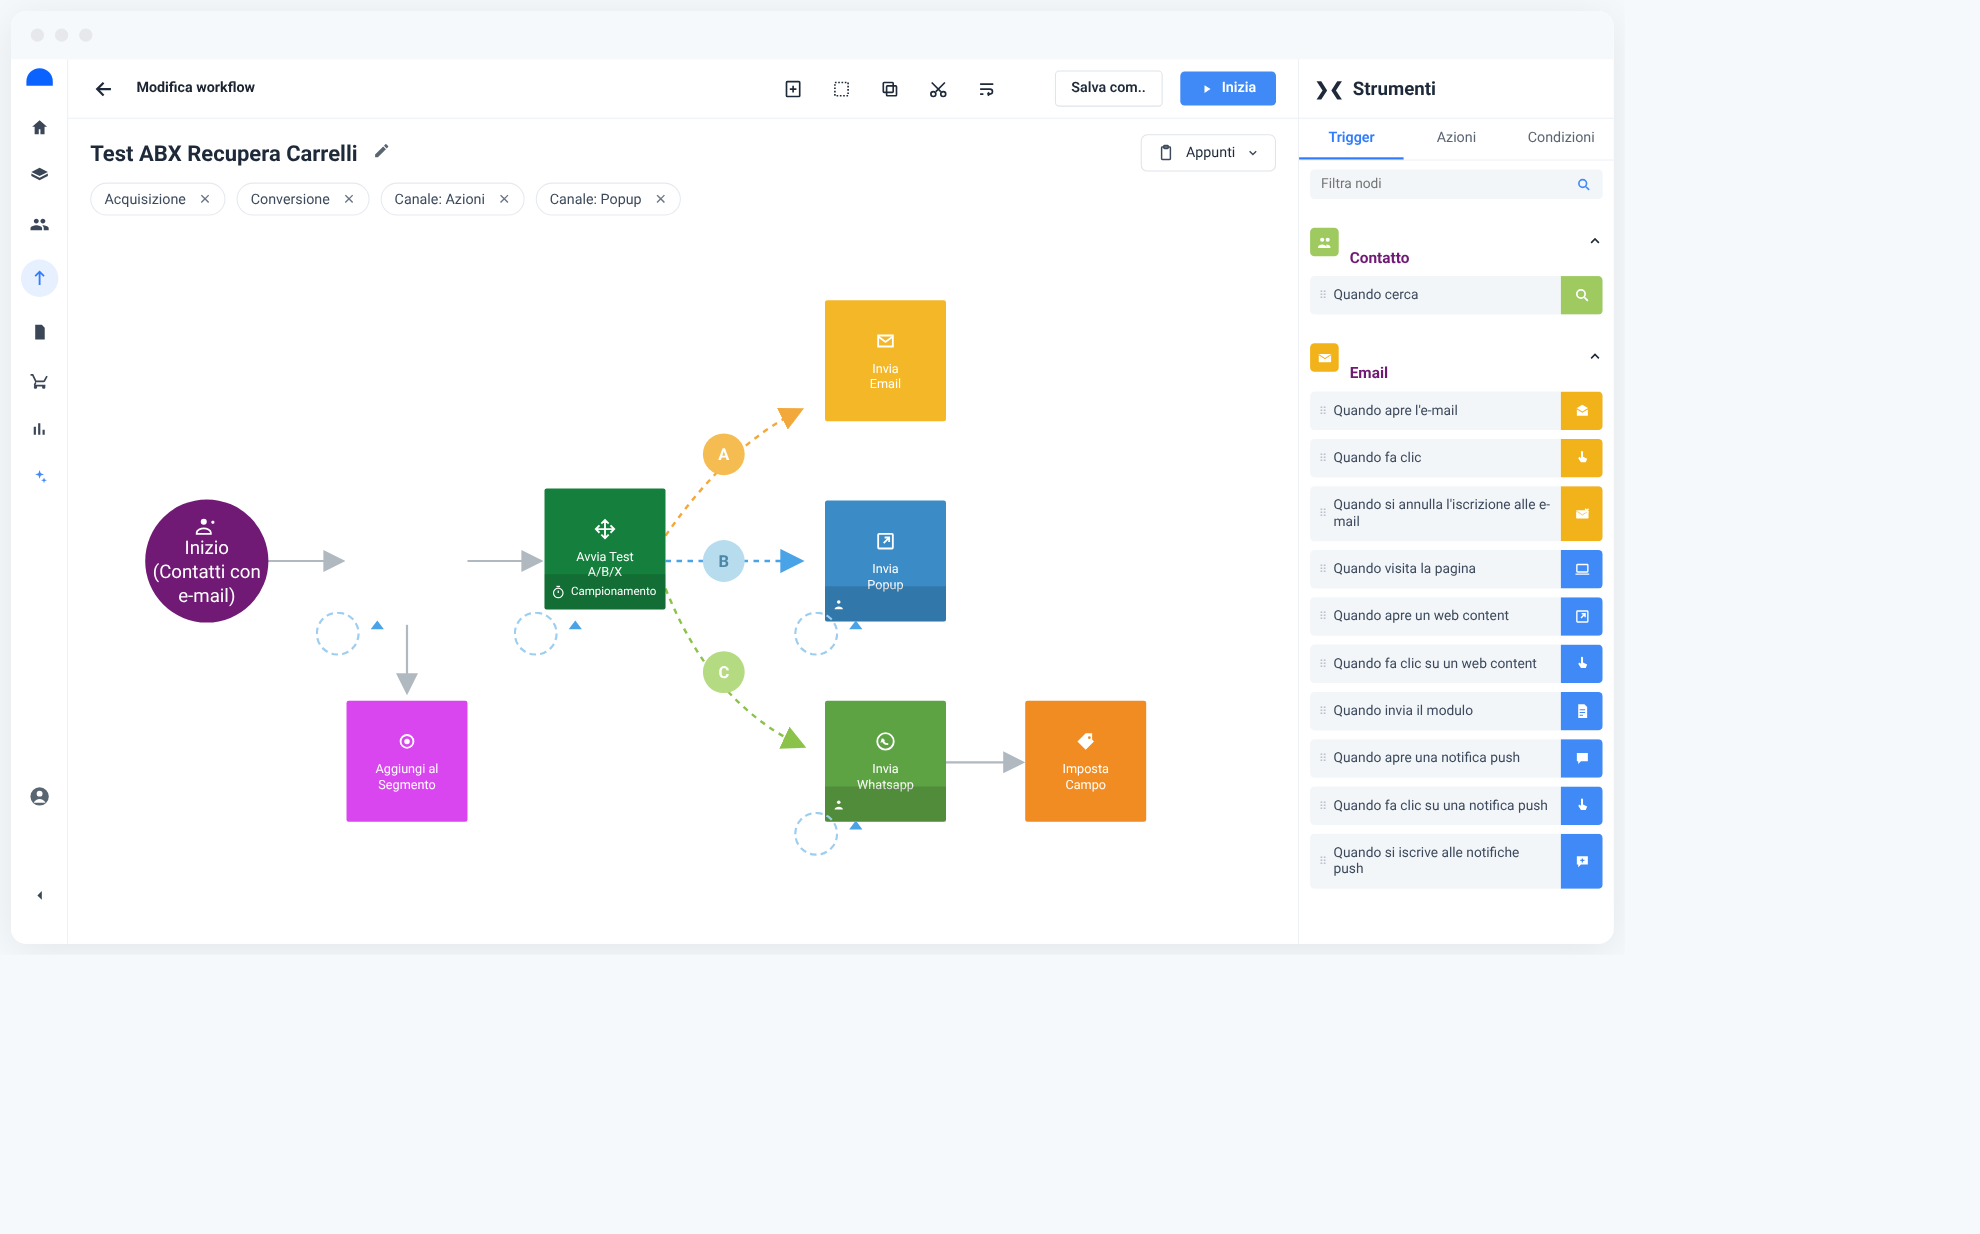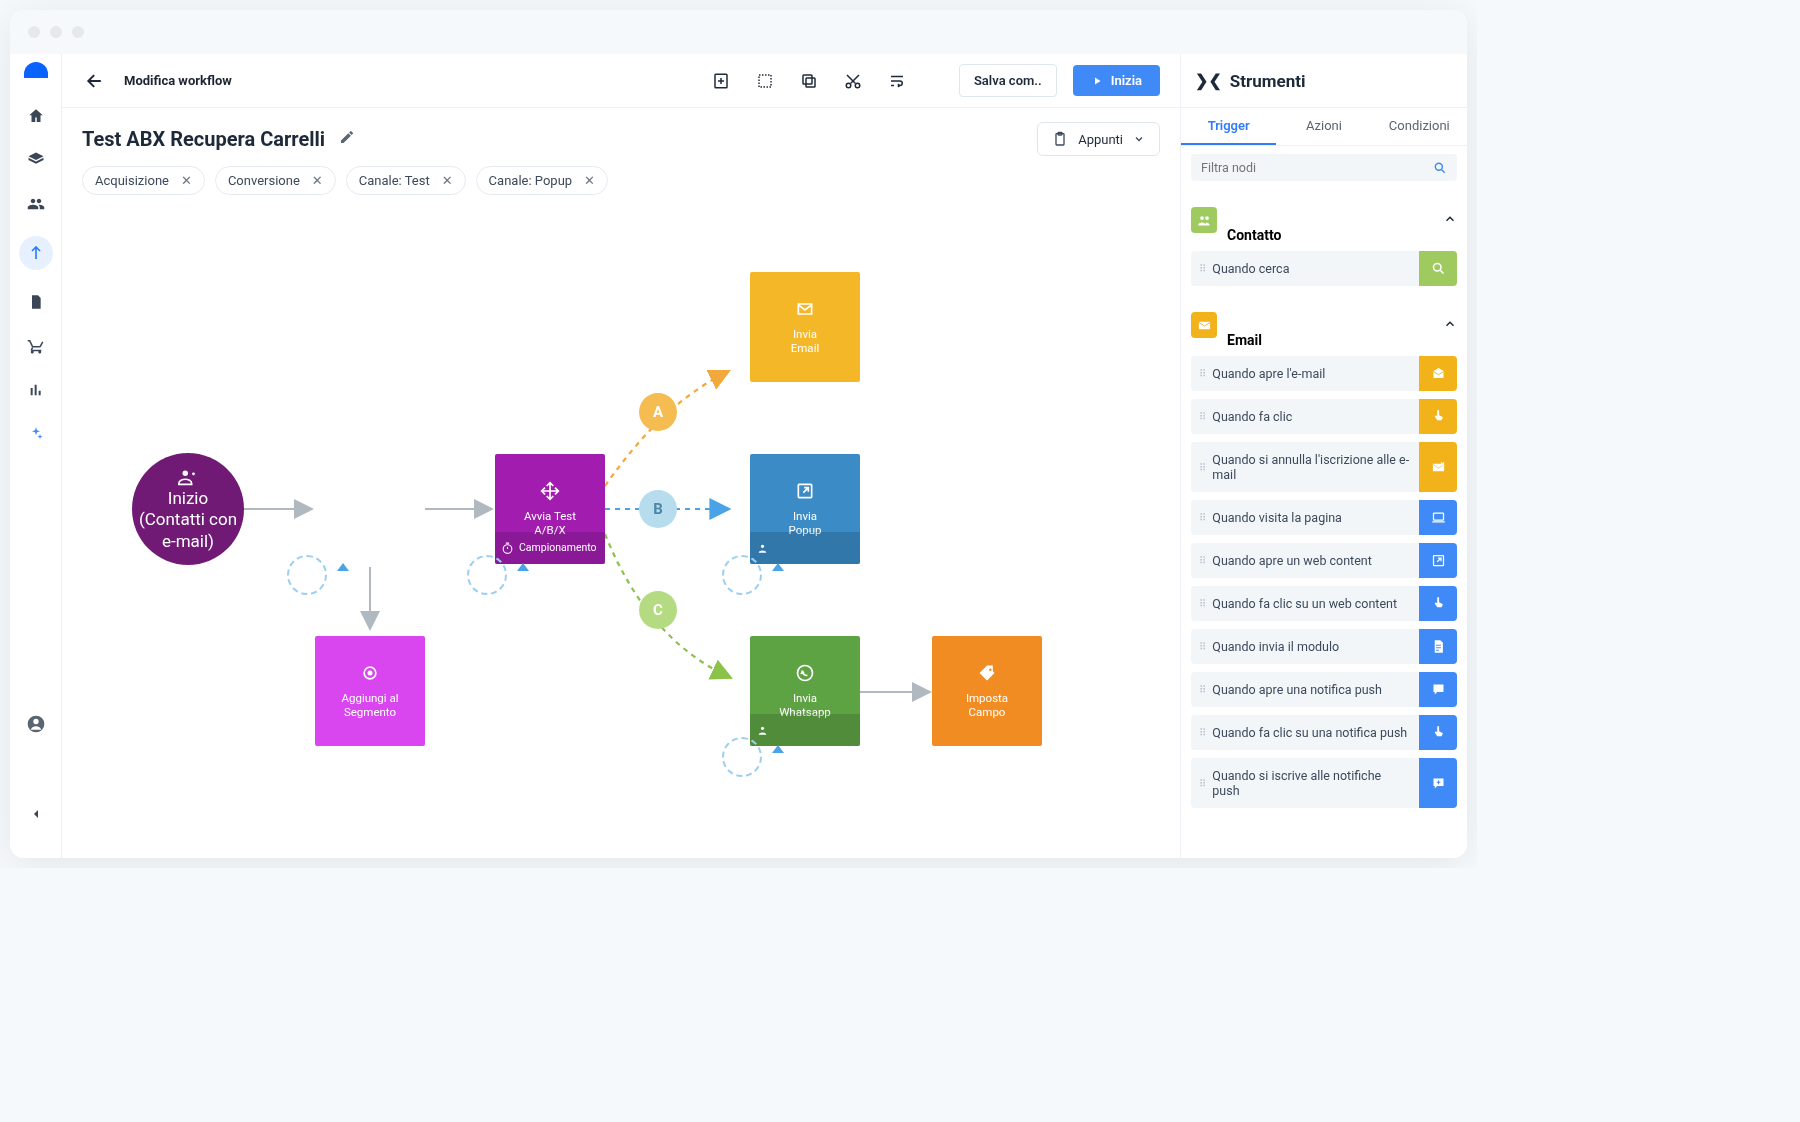--- a/index.html
+++ b/index.html
@@ -43,21 +43,21 @@
 .rp-header .collapse { color: #1e2a3a; cursor: pointer; font-weight: 700; letter-spacing: -2px; }
 .rp-header h3 { font-size: 17px; font-weight: 700; color: #1e2a3a; }
 .rp-tabs { display: flex; border-bottom: 1px solid #edf1f5; }
 .rp-tab { flex: 1; text-align: center; font-size: 13px; padding: 10px 0; color: #5a6572; cursor: pointer; border-bottom: 2px solid transparent; }
 .rp-tab.active { color: #2f7cff; border-bottom-color: #2f7cff; font-weight: 600; }
 .rp-search { display: flex; align-items: center; background: #f3f6f9; border-radius: 4px; margin: 8px 10px; padding: 6px 10px; }
 .rp-search input { border: none; background: transparent; outline: none; flex: 1; font-size: 12.5px; color: #3d4a5c; }
 .rp-list { flex: 1; overflow-y: auto; padding: 0 10px 10px; }
 .rp-section { display: flex; align-items: center; gap: 10px; padding: 8px 0 8px 0; }
 .rp-section .sec-badge { width: 26px; height: 26px; border-radius: 4px; display: flex; align-items: center; justify-content: center; color: #fff; }
-.rp-section .sec-title { font-weight: 700; font-size: 14px; color: #000000; flex: 1; margin-top: 30px; }
+.rp-section .sec-title { font-weight: 700; font-size: 14px; color: #701a75; flex: 1; margin-top: 30px; }
 .rp-section .caret { color: #1e2a3a; }
 .rp-item { display: flex; align-items: center; background: #f3f6f9; border-radius: 4px; margin-bottom: 8px; overflow: hidden; cursor: grab; }
 .rp-item .grip { padding: 0 8px; color: #b7c0cb; font-size: 10px; letter-spacing: -2px; }
 .rp-item .label { flex: 1; font-size: 12.5px; color: #3d4a5c; padding: 10px 8px 10px 0; }
 .rp-item .action { width: 38px; align-self: stretch; display: flex; align-items: center; justify-content: center; color: #fff; }
 </style>
 </head>
 <body>
 
 <div class="window">
@@ -196,21 +196,21 @@
       <div class="tagbar">
         <span class="tag">
             <span>Acquisizione</span>
             <span class="x">✕</span>
           </span>
         <span class="tag">
             <span>Conversione</span>
             <span class="x">✕</span>
           </span>
         <span class="tag">
-            <span>Canale: Test</span>
+            <span>Canale: Azioni</span>
             <span class="x">✕</span>
           </span>
         <span class="tag">
             <span>Canale: Popup</span>
             <span class="x">✕</span>
           </span>
       </div>
 
       <div class="canvas">
         <svg class="edges">
@@ -243,21 +243,21 @@
               <path d="M2 19c0-3 4-4.5 7-4.5s7 1.5 7 4.5v1H2v-1zM18 7v3m-1.5-1.5h3" stroke="#fff" stroke-width="1.8" fill="none"></path>
             </svg>
           <div>Inizio</div>
           <div>(Contatti con</div>
           <div>e-mail)</div>
         </div>
 
         <div class="add-ring" style="left:225px;top:346px"></div>
         <div class="add-caret" style="left:275px;top:354px"></div>
 
-        <div class="node" style="left:433px;top:245px;background:#a21caf">
+        <div class="node" style="left:433px;top:234px;background:#15803d">
           <svg class="node-icon" width="20" height="20" viewBox="0 0 24 24" fill="none" stroke="#fff" stroke-width="2">
               <path d="M12 2v20M2 12h20M8 6l4-4 4 4M8 18l4 4 4-4M6 8l-4 4 4 4M18 8l4 4-4 4"></path>
             </svg>
           <div>Avvia Test</div>
           <div>A/B/X</div>
           <div class="node-footer">
               <svg width="13" height="13" viewBox="0 0 24 24" fill="none" stroke="#fff" stroke-width="2">
                 <circle cx="12" cy="13" r="8"></circle>
                 <path d="M12 9v4M9 2h6"></path>
               </svg>

